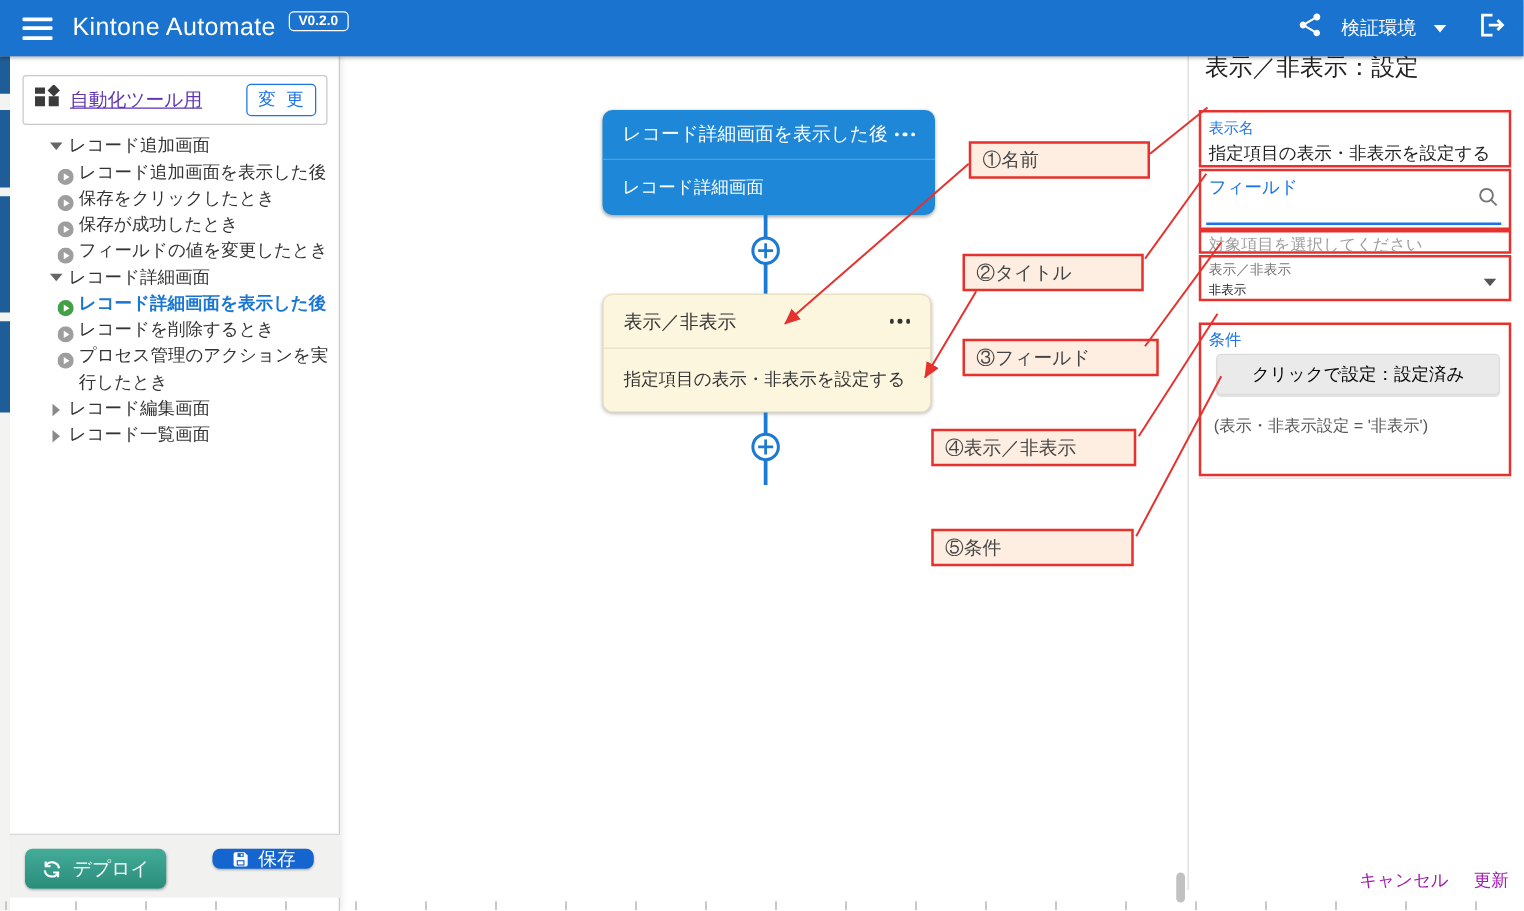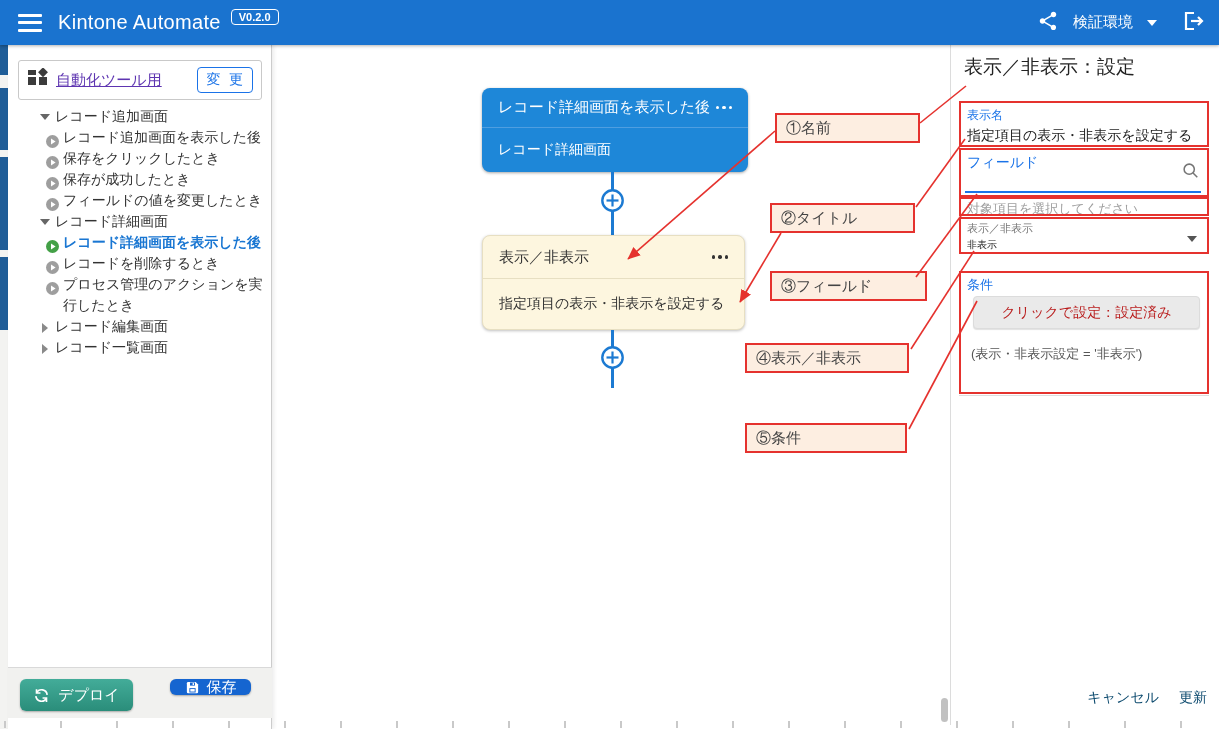--- a/index.html
+++ b/index.html
@@ -61,45 +61,45 @@
   .dots { margin-left:auto; display:flex; gap:3px; cursor:pointer; }
   .dots i { width:3.5px; height:3.5px; border-radius:50%; background:currentColor; }
   .vline { position:absolute; width:3px; background:#1c7ad2; left:339px; }
   .connector { position:absolute; left:327px; width:27px; height:27px; cursor:pointer; }
 
   
   .callout { position:absolute; height:30px; background:#fdeee1; border:2px solid #e5322e;
              display:flex; align-items:center; padding-left:9px; font-size:15px; color:#444; }
 
   
-  .panel { position:absolute; left:950px; top:41px; width:269px; height:684px; background:#fff; border-left:1px solid #dcdcdc; z-index:10; }
+  .panel { position:absolute; left:950px; top:28px; width:269px; height:684px; background:#fff; border-left:1px solid #dcdcdc; z-index:10; }
   .panel-title { position:absolute; left:13px; top:13px; font-size:19px; color:#222; }
   .rbox { position:absolute; border:2px solid #e5322e; }
   .f-label-blue { font-size:12px; color:#1a73e8; }
   .box-name { left:8px; top:60px; width:250px; height:46px; padding:4px 6px; }
   .box-name .val { font-size:14px; color:#222; margin-top:3px; }
   .box-field { left:8px; top:107px; width:250px; height:49px; padding:4px 6px; }
   .box-field .f-label-blue { font-size:14px; }
   .search-icon { position:absolute; right:8px; top:12px; cursor:pointer; }
   .blue-underline { position:absolute; left:4px; right:6px; bottom:2px; height:2px; background:#1a73e8; }
   .box-ph { left:8px; top:156px; width:250px; height:19px; padding:1px 6px; overflow:hidden; }
   .box-ph .ph { font-size:13px; color:#9e9e9e; white-space:nowrap; }
   .box-vis { left:8px; top:176px; width:250px; height:37px; padding:2px 6px; cursor:pointer; }
   .box-vis .slabel { font-size:11px; color:#777; }
   .box-vis .sval { font-size:10px; color:#222; margin-top:2px; }
   .sel-caret { position:absolute; right:10px; top:17px; width:0; height:0;
                border-left:5px solid transparent; border-right:5px solid transparent; border-top:6px solid #555; }
   .box-cond { left:8px; top:230px; width:250px; height:123px; padding:3px 6px; }
   .box-cond .f-label-blue { font-size:13px; }
   .cond-btn { position:absolute; left:12px; top:23px; width:227px; height:33px; background:#eaeaea; border:1px solid #dcdcdc;
-              border-radius:4px; font-size:14px; color:#b91c1c; font-family:inherit; cursor:pointer; box-shadow:0 1px 1px rgba(0,0,0,.12); }
+              border-radius:4px; font-size:14px; color:#000000; font-family:inherit; cursor:pointer; box-shadow:0 1px 1px rgba(0,0,0,.12); }
   .cond-expr { position:absolute; left:10px; top:72px; font-size:13px; color:#555; }
   .panel-divider { position:absolute; left:8px; top:354px; width:250px; height:1px; background:#ddd; }
   .panel-actions { position:absolute; right:12px; top:648px; display:flex; gap:20px; }
-  .panel-actions a { font-size:14px; color:#0c4a6e; text-decoration:none; cursor:pointer; }
+  .panel-actions a { font-size:14px; color:#a21caf; text-decoration:none; cursor:pointer;margin-top:20px; }
 
   
   .ticks { position:absolute; left:4px; top:721px; width:1210px; height:7px; z-index:55;
            background:repeating-linear-gradient(90deg,#c9c9c9 0 2px,transparent 2px 56px); }
   .scroll-thumb { position:absolute; left:941px; top:698px; width:7px; height:24px; background:#c1c1c1; border-radius:4px; z-index:56; cursor:pointer; }
   .overlay { position:absolute; left:0; top:0; width:1219px; height:729px; pointer-events:none; z-index:50; }
 </style>
 </head>
 <body>
 

